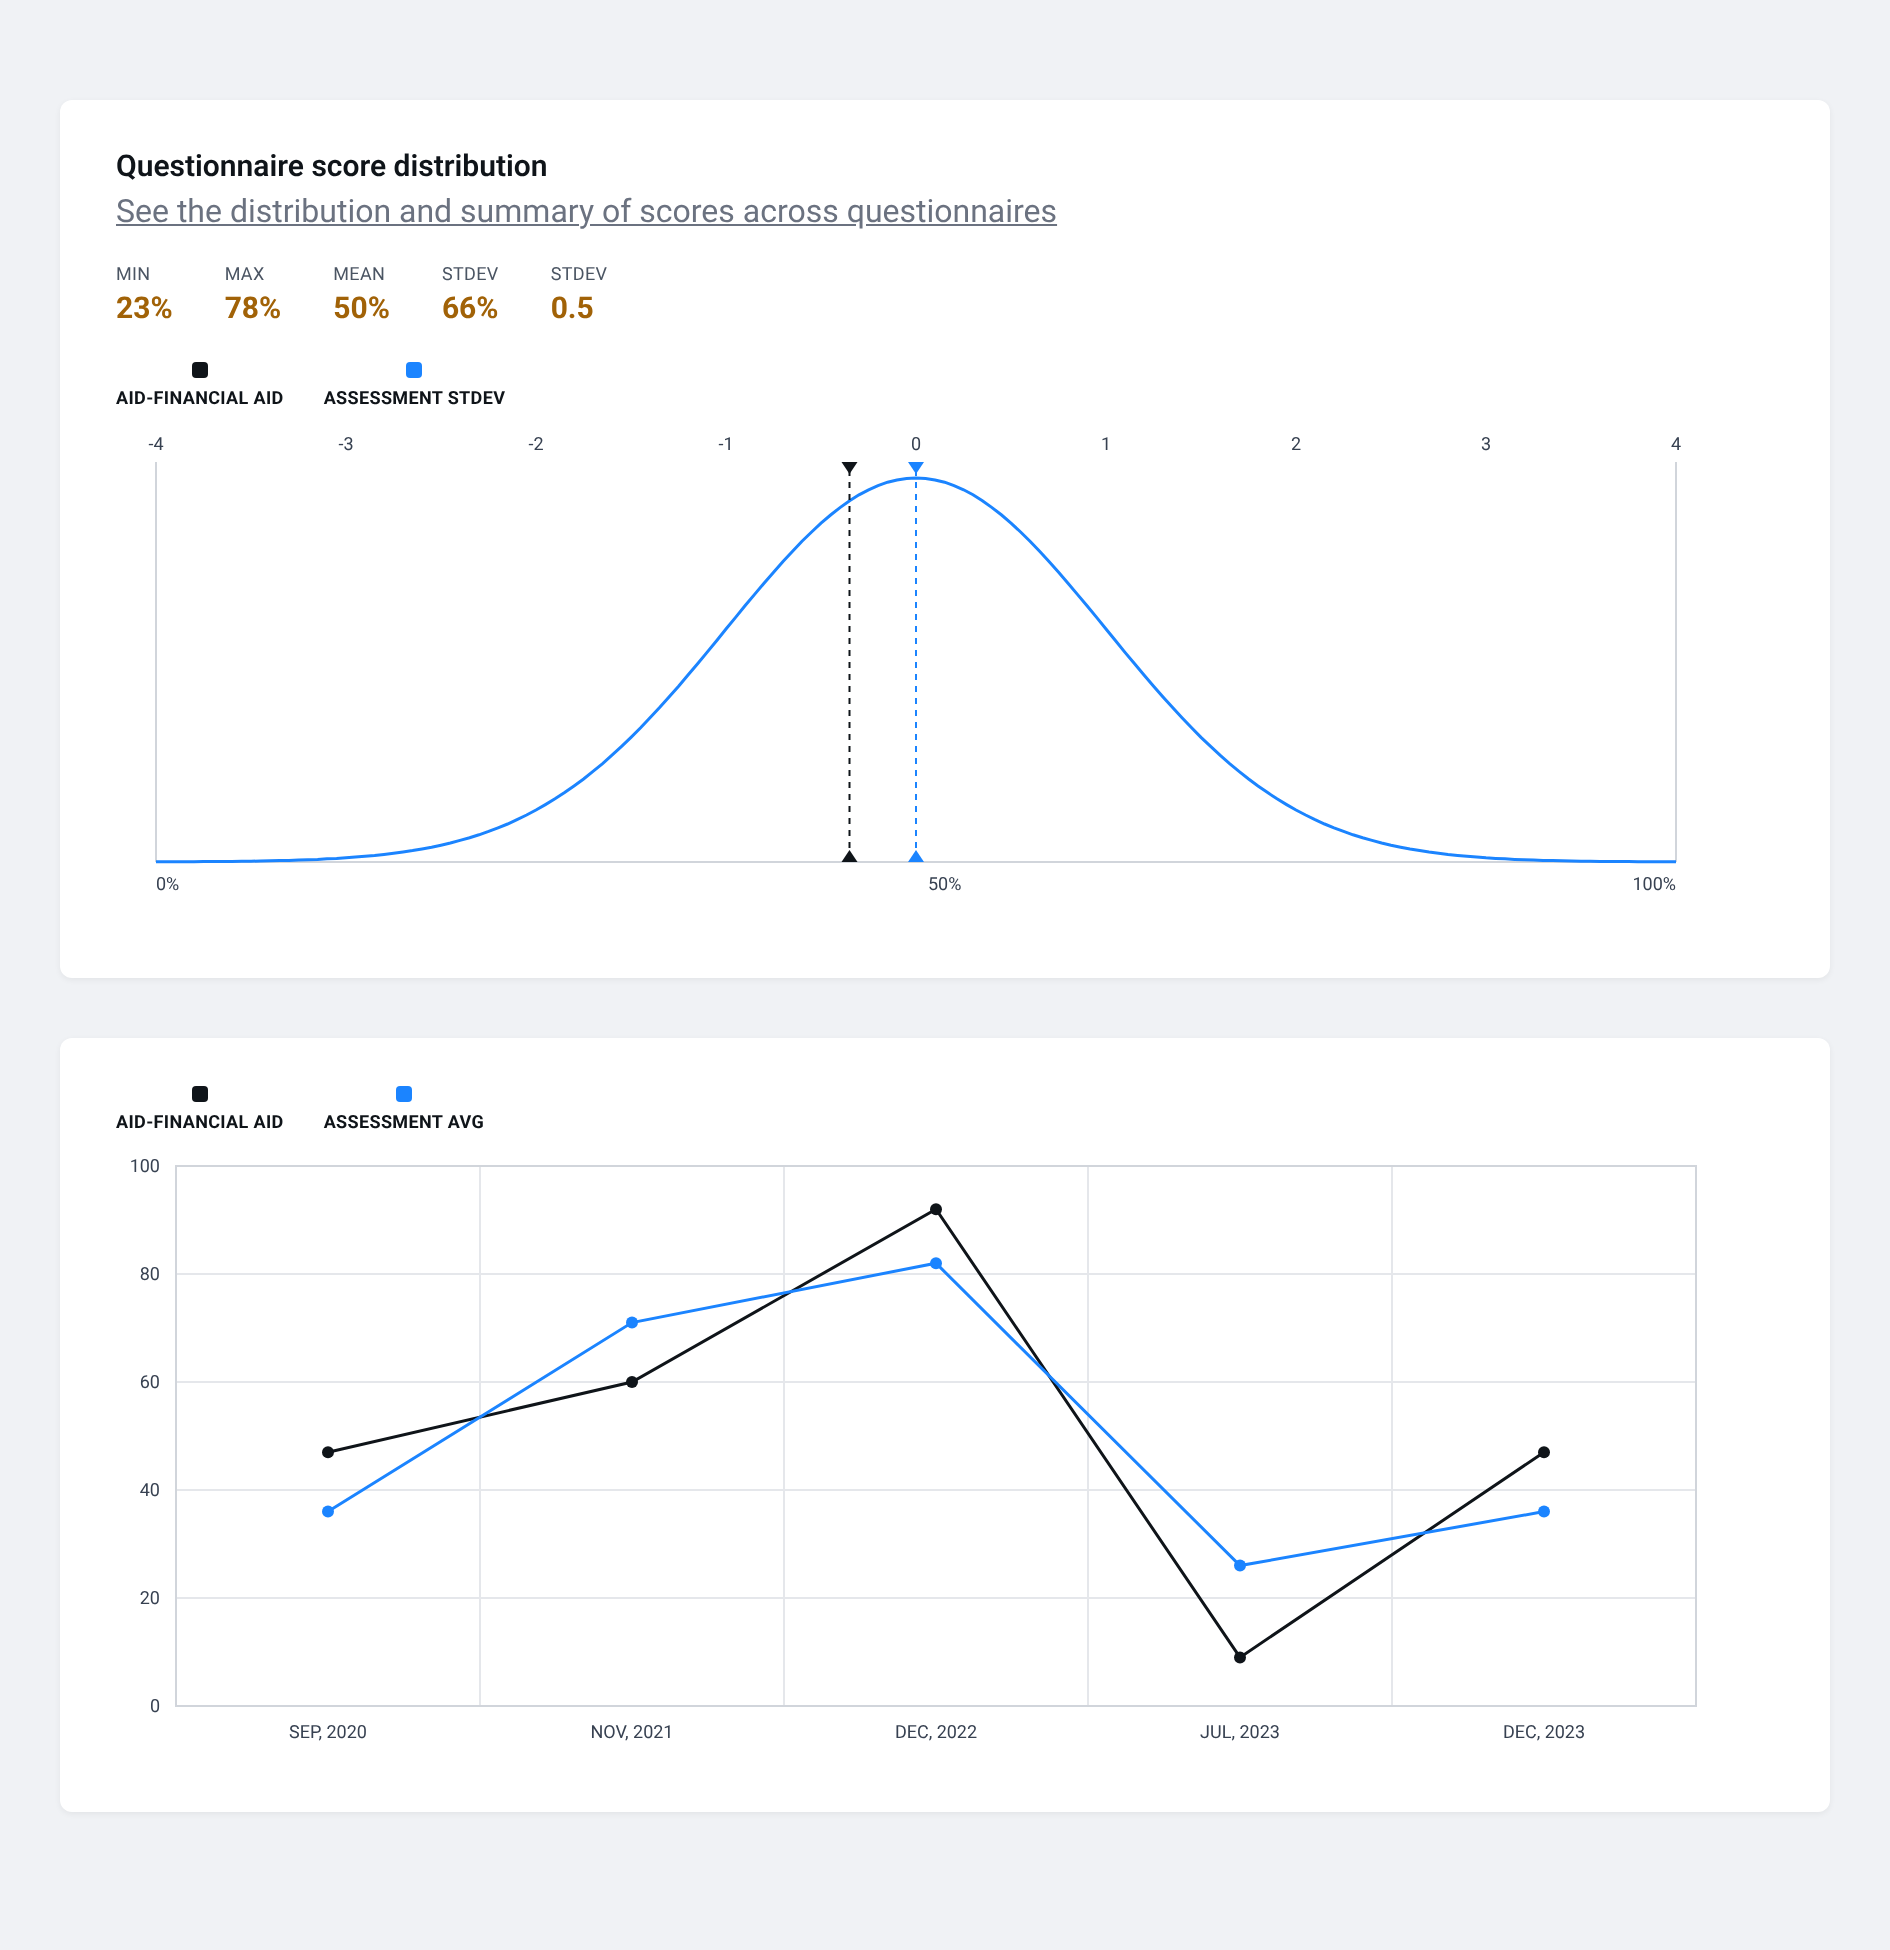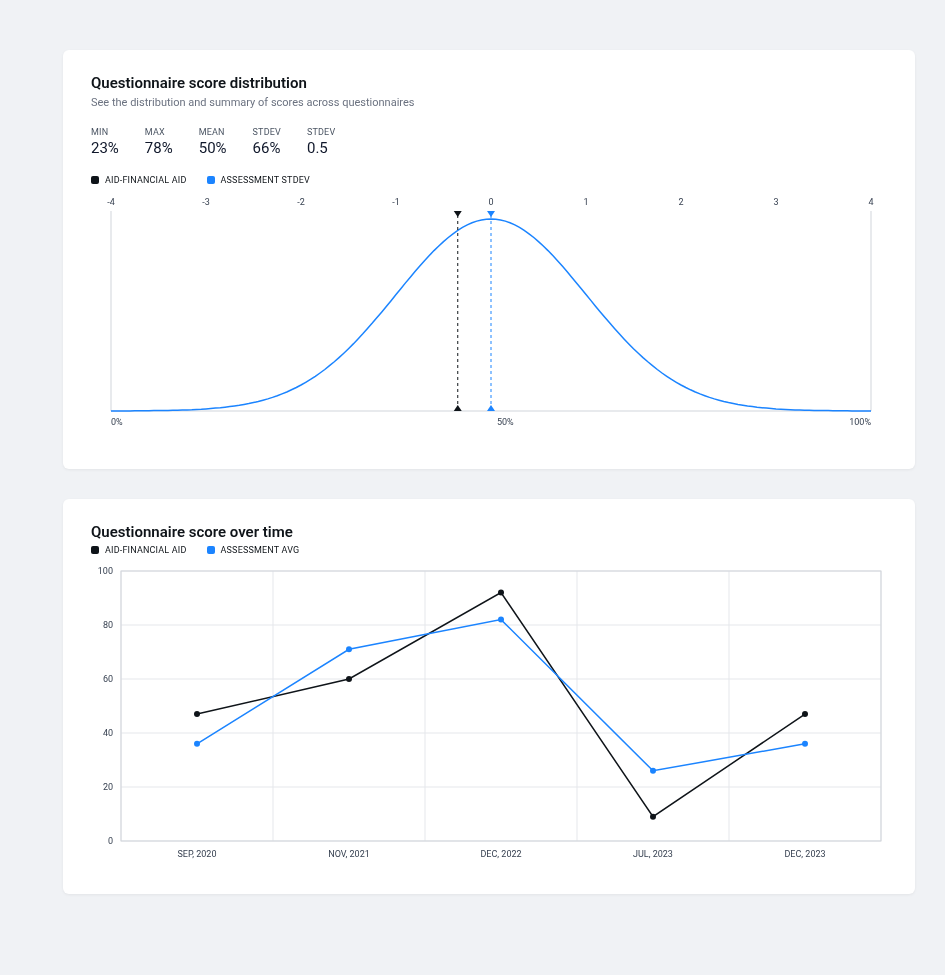--- a/index.html
+++ b/index.html
@@ -8,63 +8,64 @@
     font-family: -apple-system, BlinkMacSystemFont, "Segoe UI", Roboto, Arial, sans-serif;
     padding: 50px 30px;
     width: 945px;
   }
   .card {
     background: #fff;
     border-radius: 6px;
     box-shadow: 0 1px 3px rgba(0,0,0,0.06);
     padding: 24px 28px 28px 28px;
     margin-bottom: 30px;
-    margin-left: 33px;
   }
   .card-title {
     font-size: 15px;
     font-weight: 600;
     color: #0f1419;
     margin-bottom: 4px;
   }
   .card-subtitle {
-    font-size: 11px;
+    font-size: 16px;
     color: #6b7280;
     margin-bottom: 18px;
+    text-decoration: underline;
   }
   .stats-row {
     display: flex;
     gap: 26px;
     margin-bottom: 18px;
   }
   .stat-block {}
   .stat-label {
     font-size: 9px;
     color: #4b5563;
     letter-spacing: 0.02em;
     margin-bottom: 2px;
   }
   .stat-value {
     font-size: 15px;
-    font-weight: 400;
-    color: #0f172a;
+    font-weight: 700;
+    color: #a16207;
   }
   .legend-row {
     display: flex;
     gap: 20px;
     margin-bottom: 6px;
   }
   .legend-item {
     display: flex;
     align-items: center;
     gap: 6px;
     font-size: 9px;
-    font-weight: 400;
+    font-weight: 700;
     letter-spacing: 0.02em;
     color: #0f1419;
+    flex-direction: column;
   }
   .legend-swatch {
     width: 8px;
     height: 8px;
     border-radius: 2px;
     display: inline-block;
   }
   .chart-wrap { position: relative; }
   svg { display:block; }
 </style>
@@ -131,21 +132,20 @@
         <polygon points="396,20 404,20 400,26" fill="#1b84ff"></polygon>
         <polygon points="396,220 404,220 400,214" fill="#1b84ff"></polygon>
         <text x="20" y="234" font-size="9" fill="#374151" text-anchor="start">0%</text>
         <text x="406" y="234" font-size="9" fill="#374151" text-anchor="start">50%</text>
         <text x="780" y="234" font-size="9" fill="#374151" text-anchor="end">100%</text>
       </svg>
   </div>
 </div>
 
 <div class="card">
-  <div class="card-title">Questionnaire score over time</div>
 
   <div class="legend-row">
     <div class="legend-item">
       <span class="legend-swatch" style="background:#0f1419"></span>
       <span>AID-FINANCIAL AID</span>
     </div>
     <div class="legend-item">
       <span class="legend-swatch" style="background:#1b84ff"></span>
       <span>ASSESSMENT AVG</span>
     </div>

